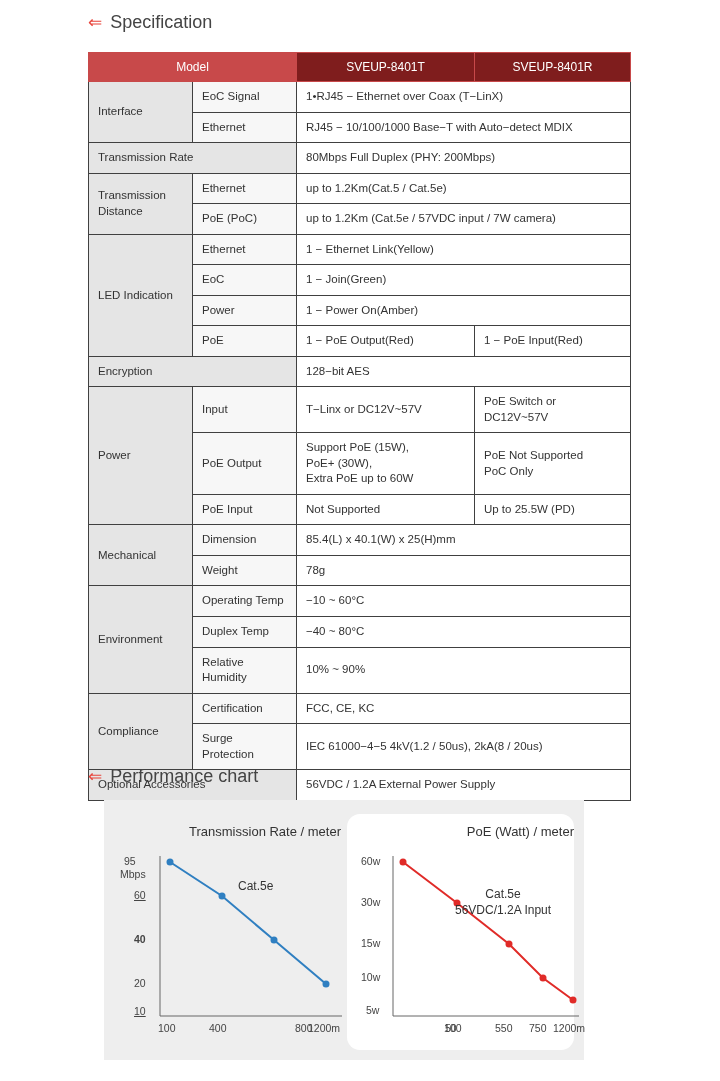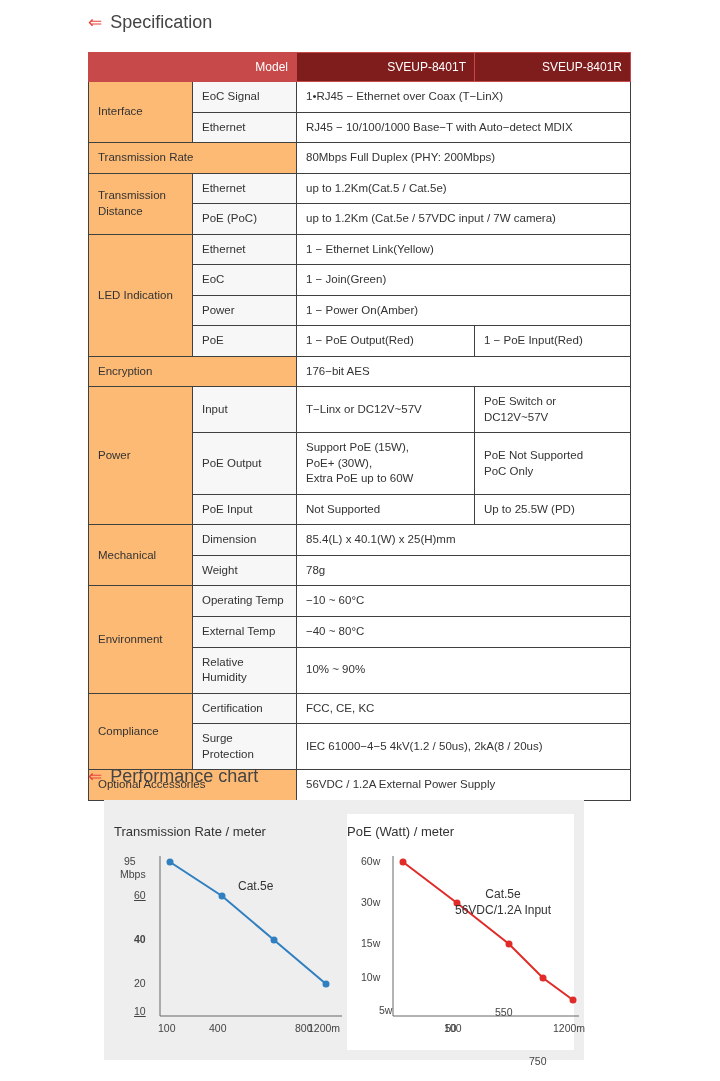--- a/index.html
+++ b/index.html
@@ -44,29 +44,29 @@
     border: 1px solid #404040;
     padding: 7px 9px;
     vertical-align: middle;
     font-weight: normal;
     text-align: left;
     line-height: 1.35;
   }
   table.spec thead th {
     background: #c8494a;
     color: #ffffff;
-    text-align: right;
+    text-align: center;
     border: 1px solid #c8494a;
     padding: 6px 8px;
     font-size: 12px;
   }
   table.spec thead th.model-head { background: #c8494a; }
   table.spec thead th.col-head { background: #7f1d1d; }
   td.lbl-major {
-    background: #fdba74;
+    background: #e5e5e5;
     width: 104px;
   }
   td.lbl-minor {
     background: #f7f7f7;
     width: 104px;
   }
   td.val { background: #ffffff; }
   .cell-multi { white-space: pre-line; }
 
   #perf-title { position: absolute; left: 88px; top: 766px; }
@@ -83,23 +83,23 @@
     display: flex;
     height: 100%;
     padding: 14px 10px 10px 10px;
     gap: 6px;
   }
   .chart-box {
     flex: 1;
     background: #eeeeee;
     position: relative;
   }
-  .chart-box.right { background: #ffffff; }
+  .chart-box.right { background: #ffffff; border-radius: 13px; }
   .chart-title {
-    text-align: left;
+    text-align: right;
     font-size: 13px;
     color: #333;
     padding-top: 10px;
   }
   .plot {
     position: absolute;
     left: 0; right: 0; top: 34px; bottom: 0;
   }
   .axis-label {
     position: absolute;
@@ -176,21 +176,21 @@
         <td class="val" colspan="2">1 − Power On(Amber)</td>
       </tr>
       <tr>
         <td class="lbl-minor">PoE</td>
         <td class="val">1 − PoE Output(Red)</td>
         <td class="val">1 − PoE Input(Red)</td>
       </tr>
 
       <tr>
         <td class="lbl-major" colspan="2">Encryption</td>
-        <td class="val" colspan="2">176−bit AES</td>
+        <td class="val" colspan="2">128−bit AES</td>
       </tr>
 
       <tr>
         <td class="lbl-major" rowspan="3">Power</td>
         <td class="lbl-minor">Input</td>
         <td class="val cell-multi">T−Linx or DC12V~57V</td>
         <td class="val cell-multi">PoE Switch or
 DC12V~57V</td>
       </tr>
       <tr>
@@ -216,21 +216,21 @@
         <td class="lbl-minor">Weight</td>
         <td class="val" colspan="2">78g</td>
       </tr>
 
       <tr>
         <td class="lbl-major" rowspan="3">Environment</td>
         <td class="lbl-minor">Operating Temp</td>
         <td class="val" colspan="2">−10 ~ 60°C</td>
       </tr>
       <tr>
-        <td class="lbl-minor">External Temp</td>
+        <td class="lbl-minor">Duplex Temp</td>
         <td class="val" colspan="2">−40 ~ 80°C</td>
       </tr>
       <tr>
         <td class="lbl-minor">Relative Humidity</td>
         <td class="val" colspan="2">10% ~ 90%</td>
       </tr>
 
       <tr>
         <td class="lbl-major" rowspan="2">Compliance</td>
         <td class="lbl-minor">Certification</td>
@@ -292,25 +292,25 @@
             <circle cx="56" cy="14" r="3.5" fill="#e02b28"></circle>
             <circle cx="110" cy="55" r="3.5" fill="#e02b28"></circle>
             <circle cx="162" cy="96" r="3.5" fill="#e02b28"></circle>
             <circle cx="196" cy="130" r="3.5" fill="#e02b28"></circle>
             <circle cx="226" cy="152" r="3.5" fill="#e02b28"></circle>
           </svg>
           <span class="axis-label" style="left:14px; top:7px;">60w</span>
           <span class="axis-label" style="left:14px; top:48px;text-align:center;">30w</span>
           <span class="axis-label" style="left:14px; top:89px;">15w</span>
           <span class="axis-label" style="left:14px; top:123px;">10w</span>
-          <span class="axis-label" style="left:32px; top:156px;">5w</span>
+          <span class="axis-label" style="left:19px; top:156px;">5w</span>
           <span class="axis-label" style="left:50px; top:174px;margin-left:48px;">50</span>
           <span class="axis-label" style="left:97px; top:174px;">100</span>
-          <span class="axis-label" style="left:148px; top:158px;">550</span>
-          <span class="axis-label" style="left:182px; top:174px;margin-top:33px;">750</span>
+          <span class="axis-label" style="left:148px; top:174px;">550</span>
+          <span class="axis-label" style="left:182px; top:174px;">750</span>
           <span class="axis-label" style="left:206px; top:174px;">1200m</span>
           <span class="annot" style="left:108px; top:38px;">Cat.5e
 56VDC/1.2A Input</span>
         </div>
       </div>
 
     </div>
   </div>
 
 </div>

